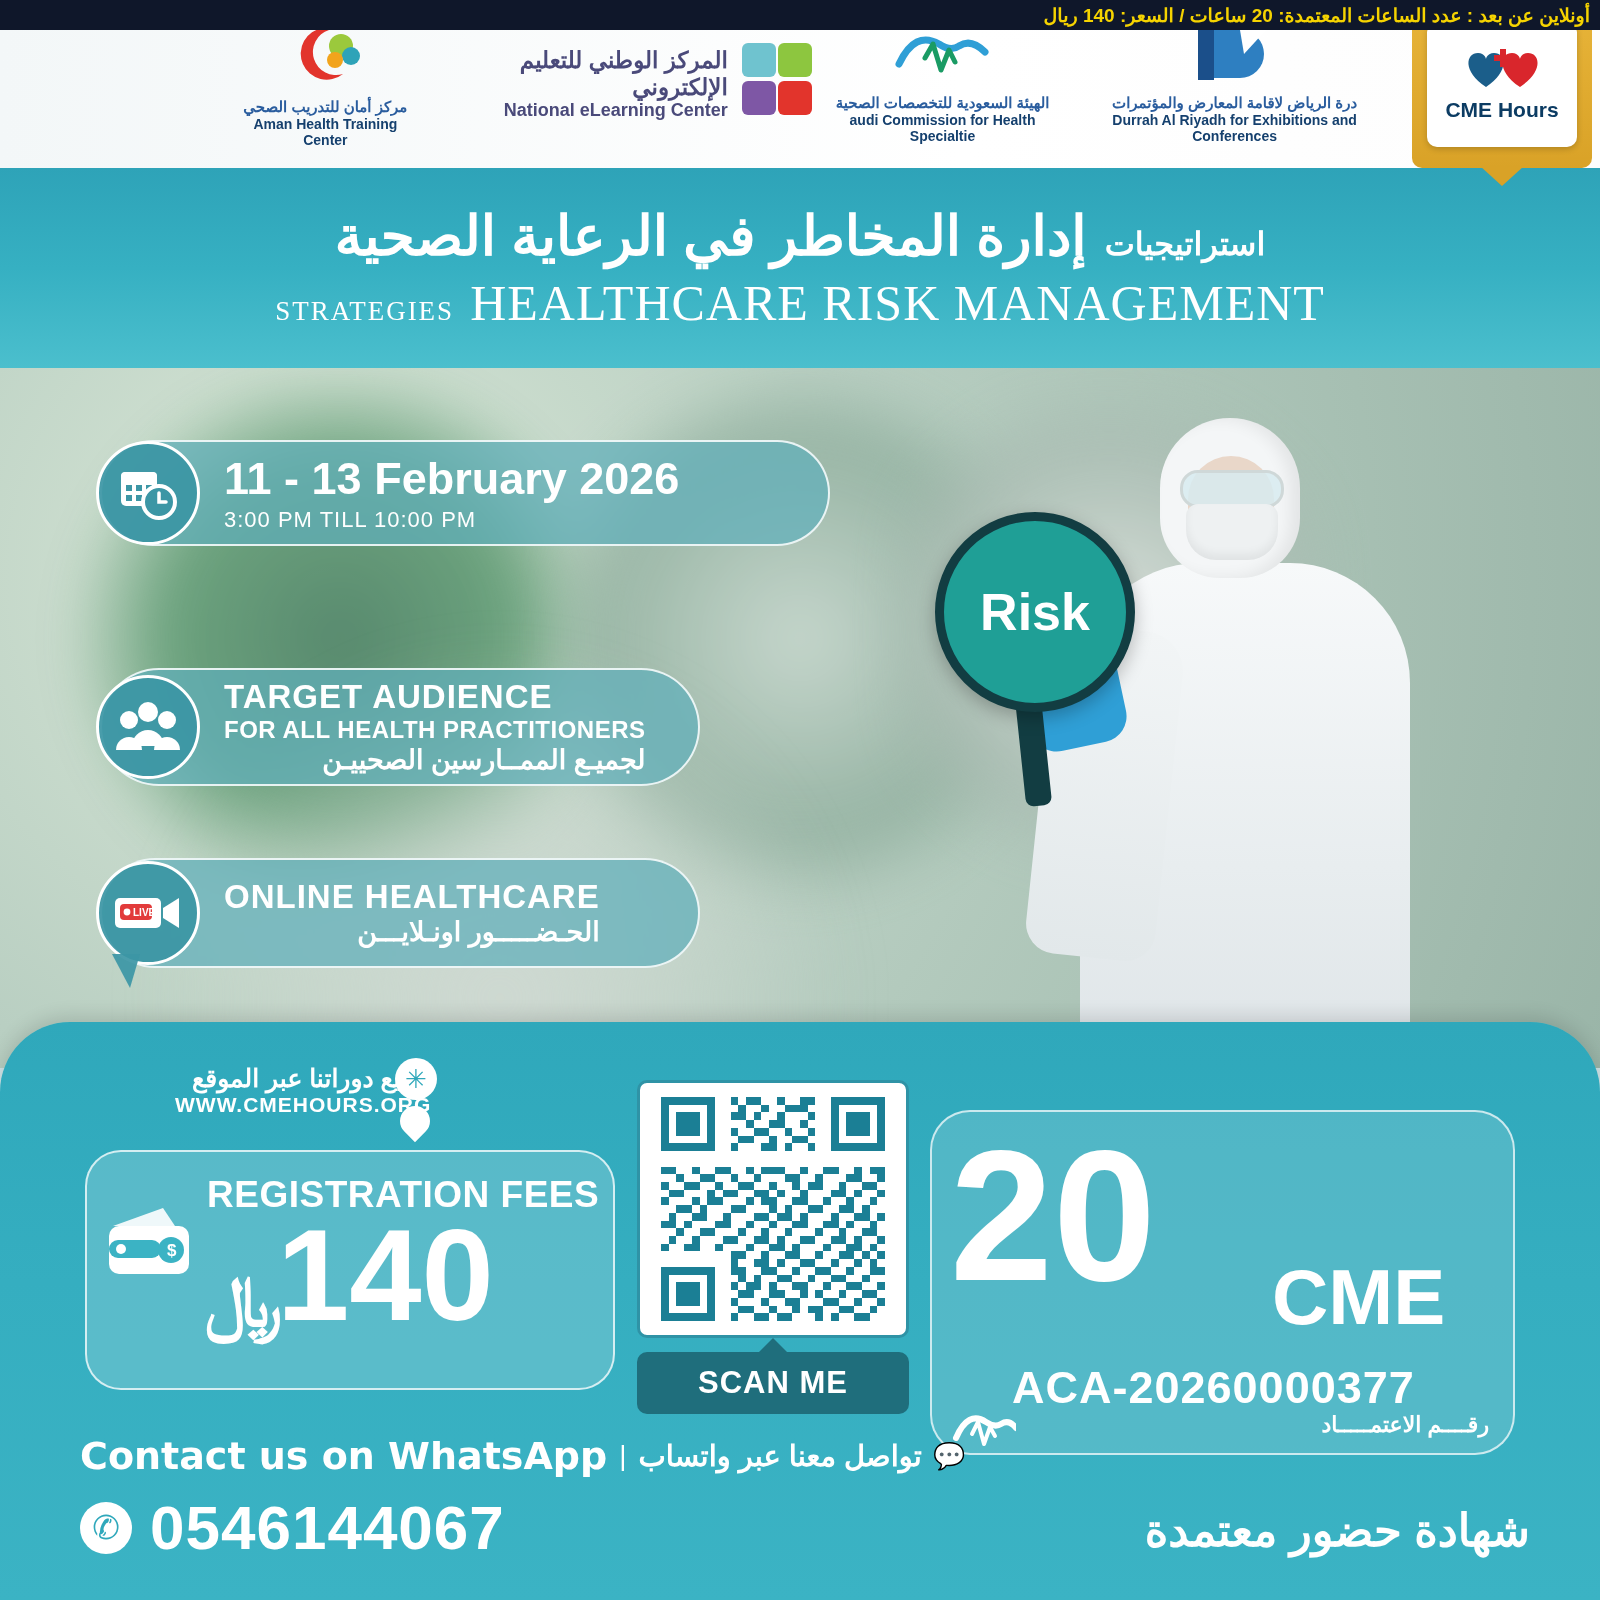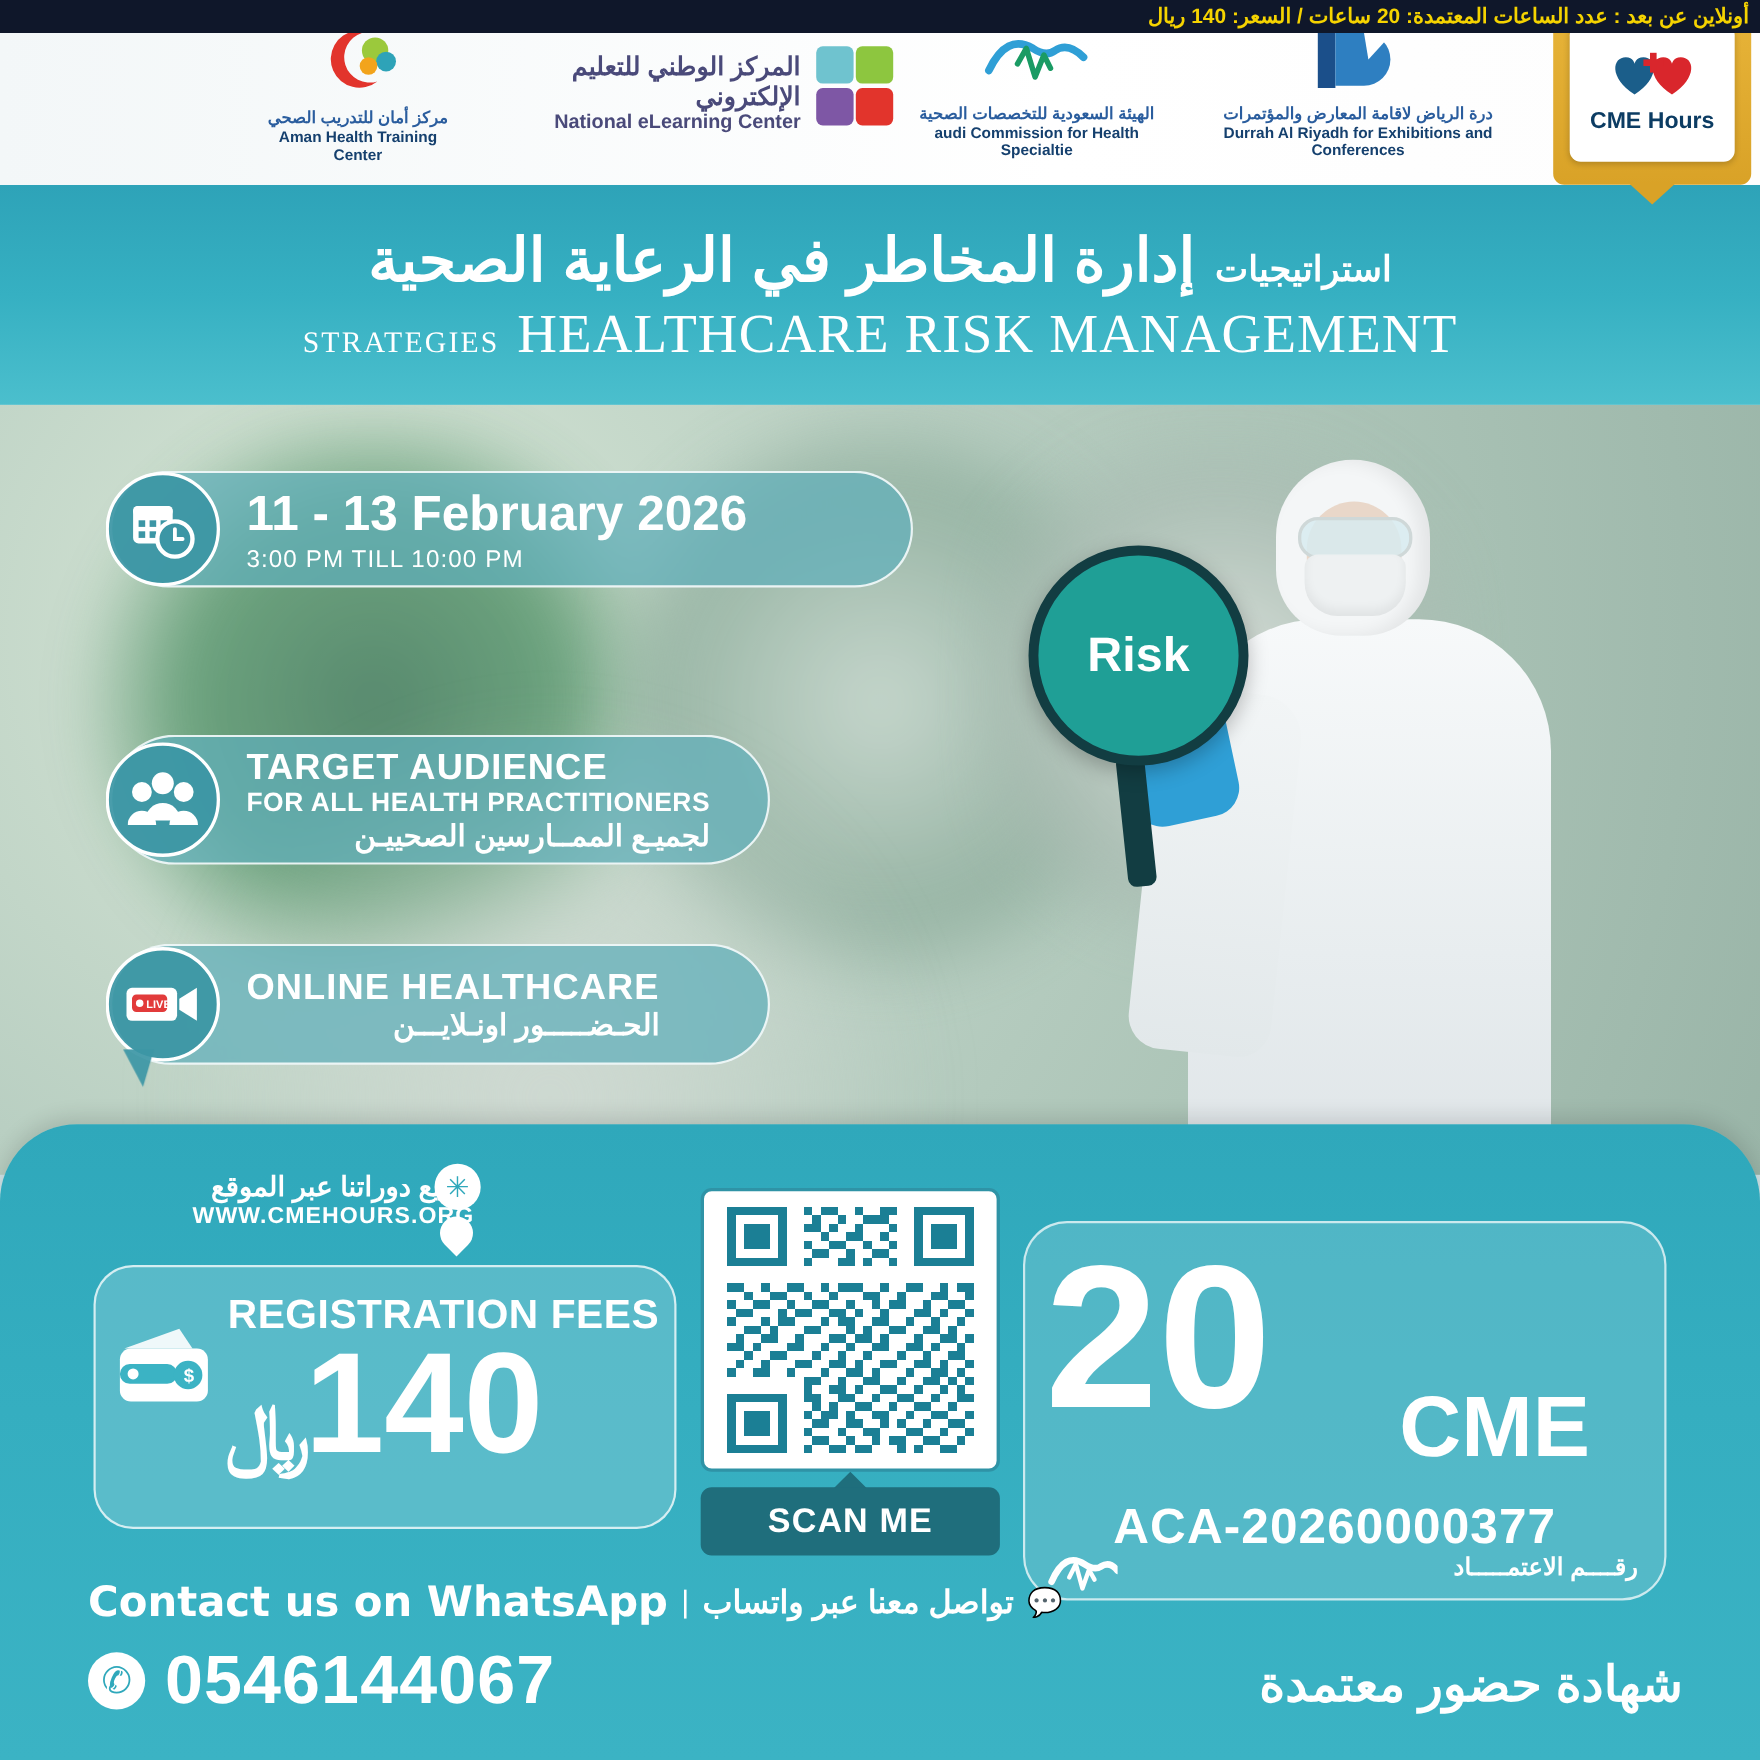--- a/index.html
+++ b/index.html
@@ -111,24 +111,24 @@
     border-radius:120px 120px 30px 30px;}
   .nurse .armL{position:absolute; left:30px; top:250px; width:130px;height:330px;
     background:linear-gradient(180deg,#f2f5f6,#e2e8ea); border-radius:70px 40px 30px 30px; transform:rotate(6deg);}
   .nurse .glove{position:absolute; left:10px; top:250px; width:100px;height:120px;
     background:#2f9fd6; border-radius:40px 30px 26px 30px; transform:rotate(-12deg);}
   .nurse .glove2{position:absolute; left:30px; top:215px; width:66px;height:80px;
     background:#3aa9dd; border-radius:30px;}
 
   
   .risk{
-    position:absolute; left:935px; top:128px; width:200px;height:200px;
+    position:absolute; left:935px; top:144px; width:200px;height:200px;
     border-radius:50%; background:#1f9f96; border:9px solid #123d42;
     display:flex; align-items:center; justify-content:center;
-    color:#fff; font-size:44px; font-weight:bold; z-index:5;
+    color:#fff; font-size:52px; font-weight:bold; z-index:5;
     box-shadow:0 6px 18px rgba(0,0,0,.25);
   }
   .risk-handle{
     position:absolute; left:1020px; top:318px; width:26px; height:120px;
     background:#123d42; border-radius:8px; transform:rotate(-6deg); z-index:4;
   }
 
   
   .pill{
     position:absolute; display:flex; align-items:center;
@@ -138,21 +138,21 @@
     backdrop-filter: blur(2px);
   }
   .pill .circle{
     position:absolute; left:-6px; top:50%; transform:translateY(-50%);
     width:104px;height:104px;border-radius:50%;
     background:rgba(60,150,165,.92); border:3px solid #fff;
     display:flex;align-items:center;justify-content:center;
   }
   .pill .ptext{ padding-left:122px; padding-right:36px; }
 
-  #pill-date{ left:100px; top:60px; width:730px; height:106px; }
+  #pill-date{ left:100px; top:72px; width:730px; height:106px; }
   #pill-date .line1{ font-size:45px; font-weight:bold; letter-spacing:0px;}
   #pill-date .line1 .mon{ font-weight:bold; }
   #pill-date .line2{ font-size:22px; letter-spacing:1px; margin-top:2px;}
 
   #pill-audience{ left:100px; top:300px; width:600px; height:118px; }
   #pill-audience .l1{ font-size:33px; font-weight:bold; letter-spacing:1px;}
   #pill-audience .l2{ font-size:24px; font-weight:bold; letter-spacing:.5px;}
   #pill-audience .l3{ font-size:27px; direction:rtl; font-weight:bold;}
 
   #pill-online{ left:100px; top:490px; width:600px; height:110px; }

